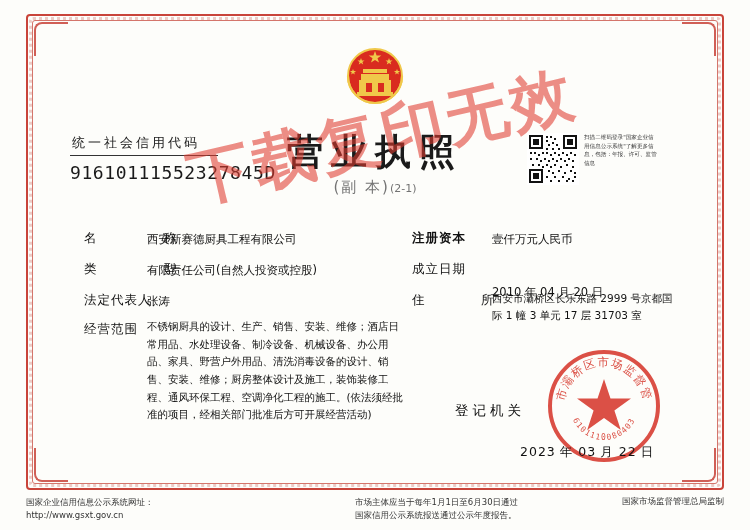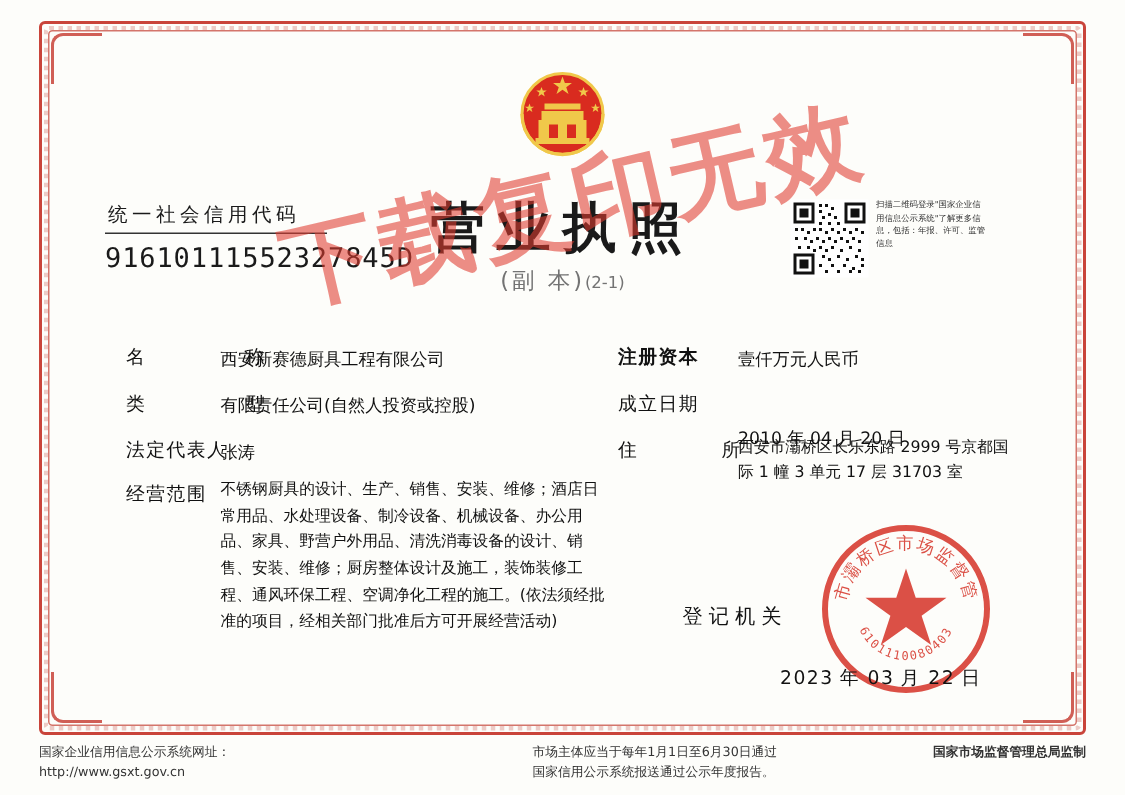--- a/index.html
+++ b/index.html
@@ -211,21 +211,20 @@
     line-height: 1.5;
     text-align: left;
   }
   .footer-right {
     position: absolute;
     left: 590px; top: 496px;
     width: 134px;
     font-size: 8.5px;
     color: #333;
     text-align: right;
-    font-weight: bold;
   }
   .footer-url { color: #333; }
 </style>
 </head>
 <body>
 
 <div id="page">
 
   <div class="border-outer"></div>
   <div class="border-wave"></div>

